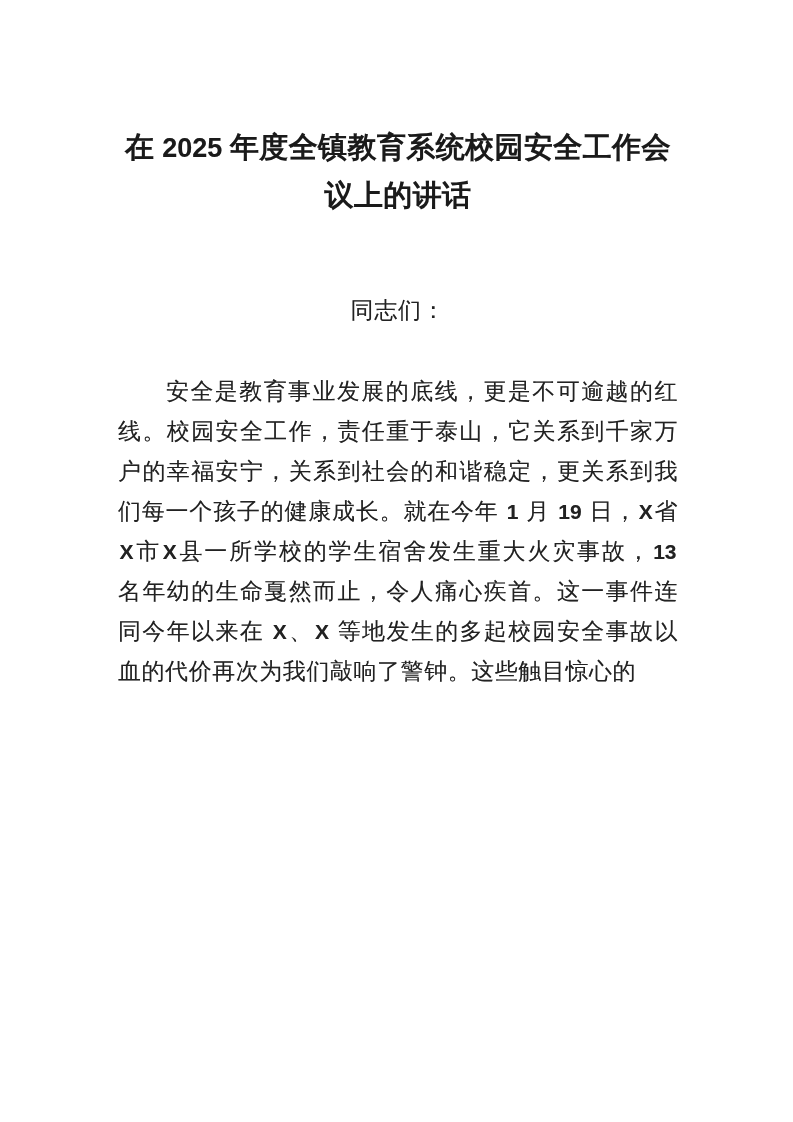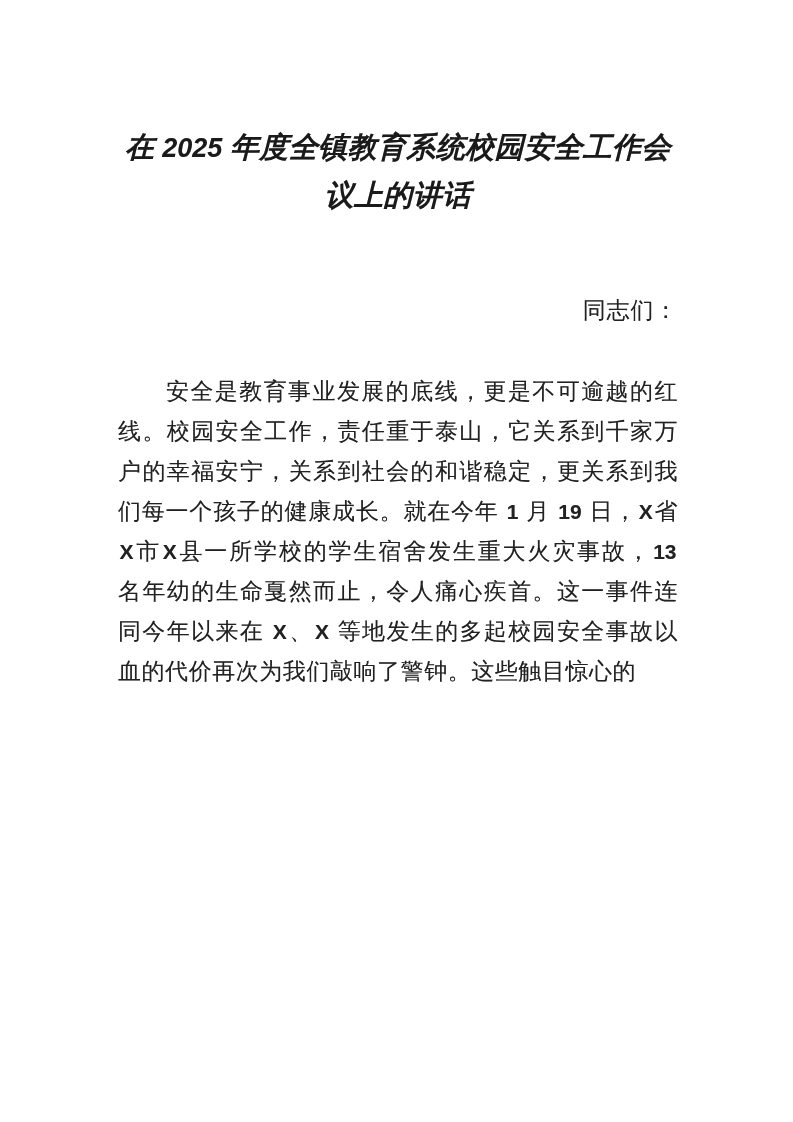--- a/index.html
+++ b/index.html
@@ -33,39 +33,38 @@
     padding: 0;
     padding-top: 124px;
     text-align: center;
     font-family: "Liberation Serif", "DejaVu Serif", serif;
     font-weight: bold;
     font-size: 29px;
     line-height: 47px;
     color: #1a1a1a;
     letter-spacing: 0.4px;
     text-rendering: optimizeLegibility;
-    font-style: italic;
   }
   .doc-title .num {
     font-family: "Liberation Sans", "DejaVu Sans", sans-serif;
     font-weight: bold;
     font-size: 27px;
     letter-spacing: 0px;
   }
 
   
   .salutation {
     margin: 0;
     padding: 0;
     padding-top: 72px;
     font-size: 23px;
     line-height: 40px;
     color: #222222;
     letter-spacing: 0.8px;
-    text-align: right;
+    text-align: center;
   }
 
   
   .para {
     margin: 0;
     padding: 0;
     font-size: 23px;
     line-height: 40px;
     color: #222222;
     letter-spacing: 0.55px;

